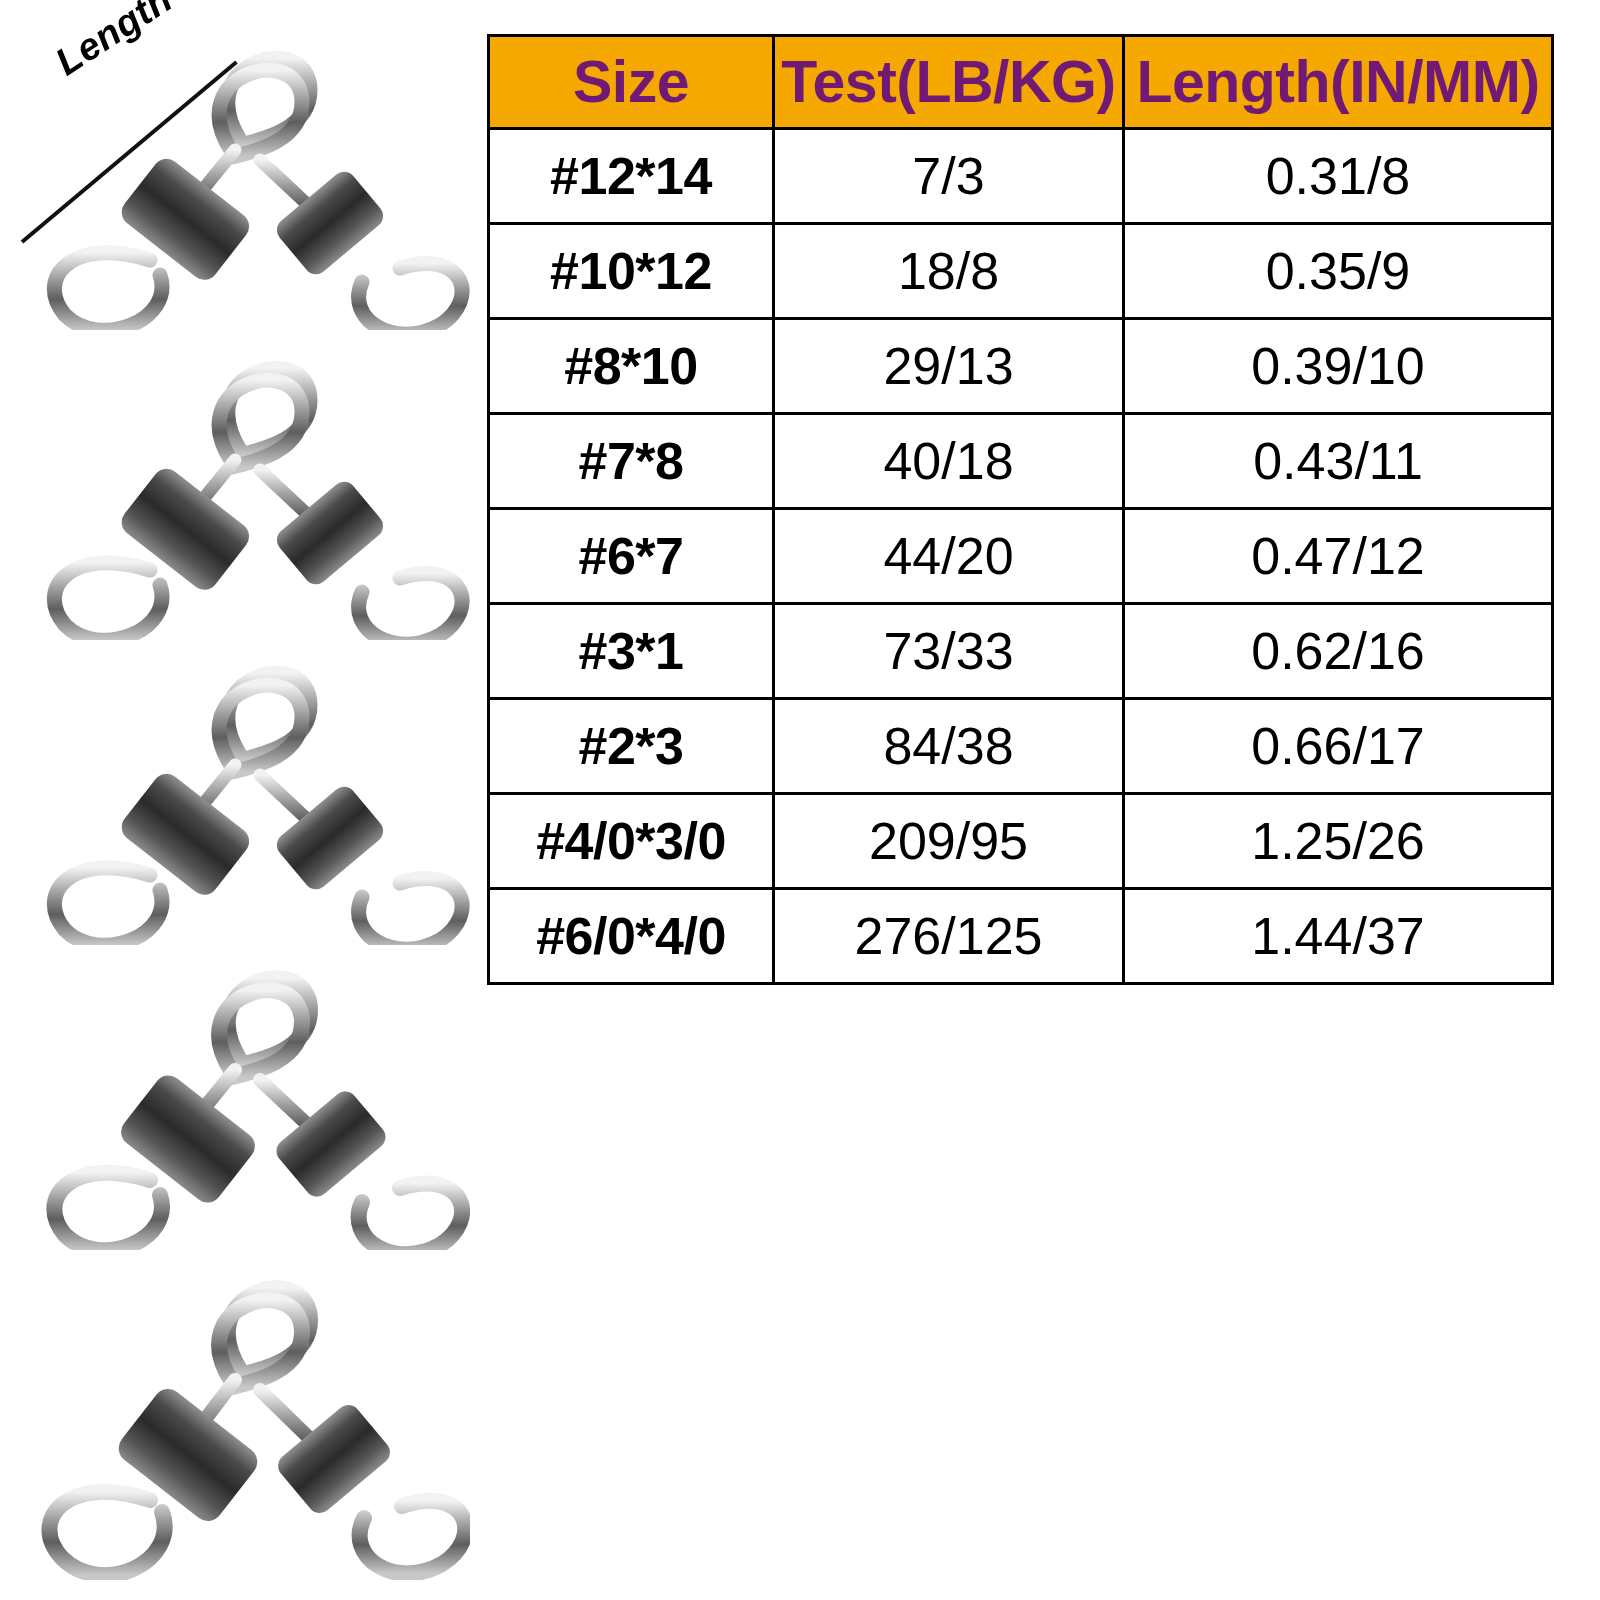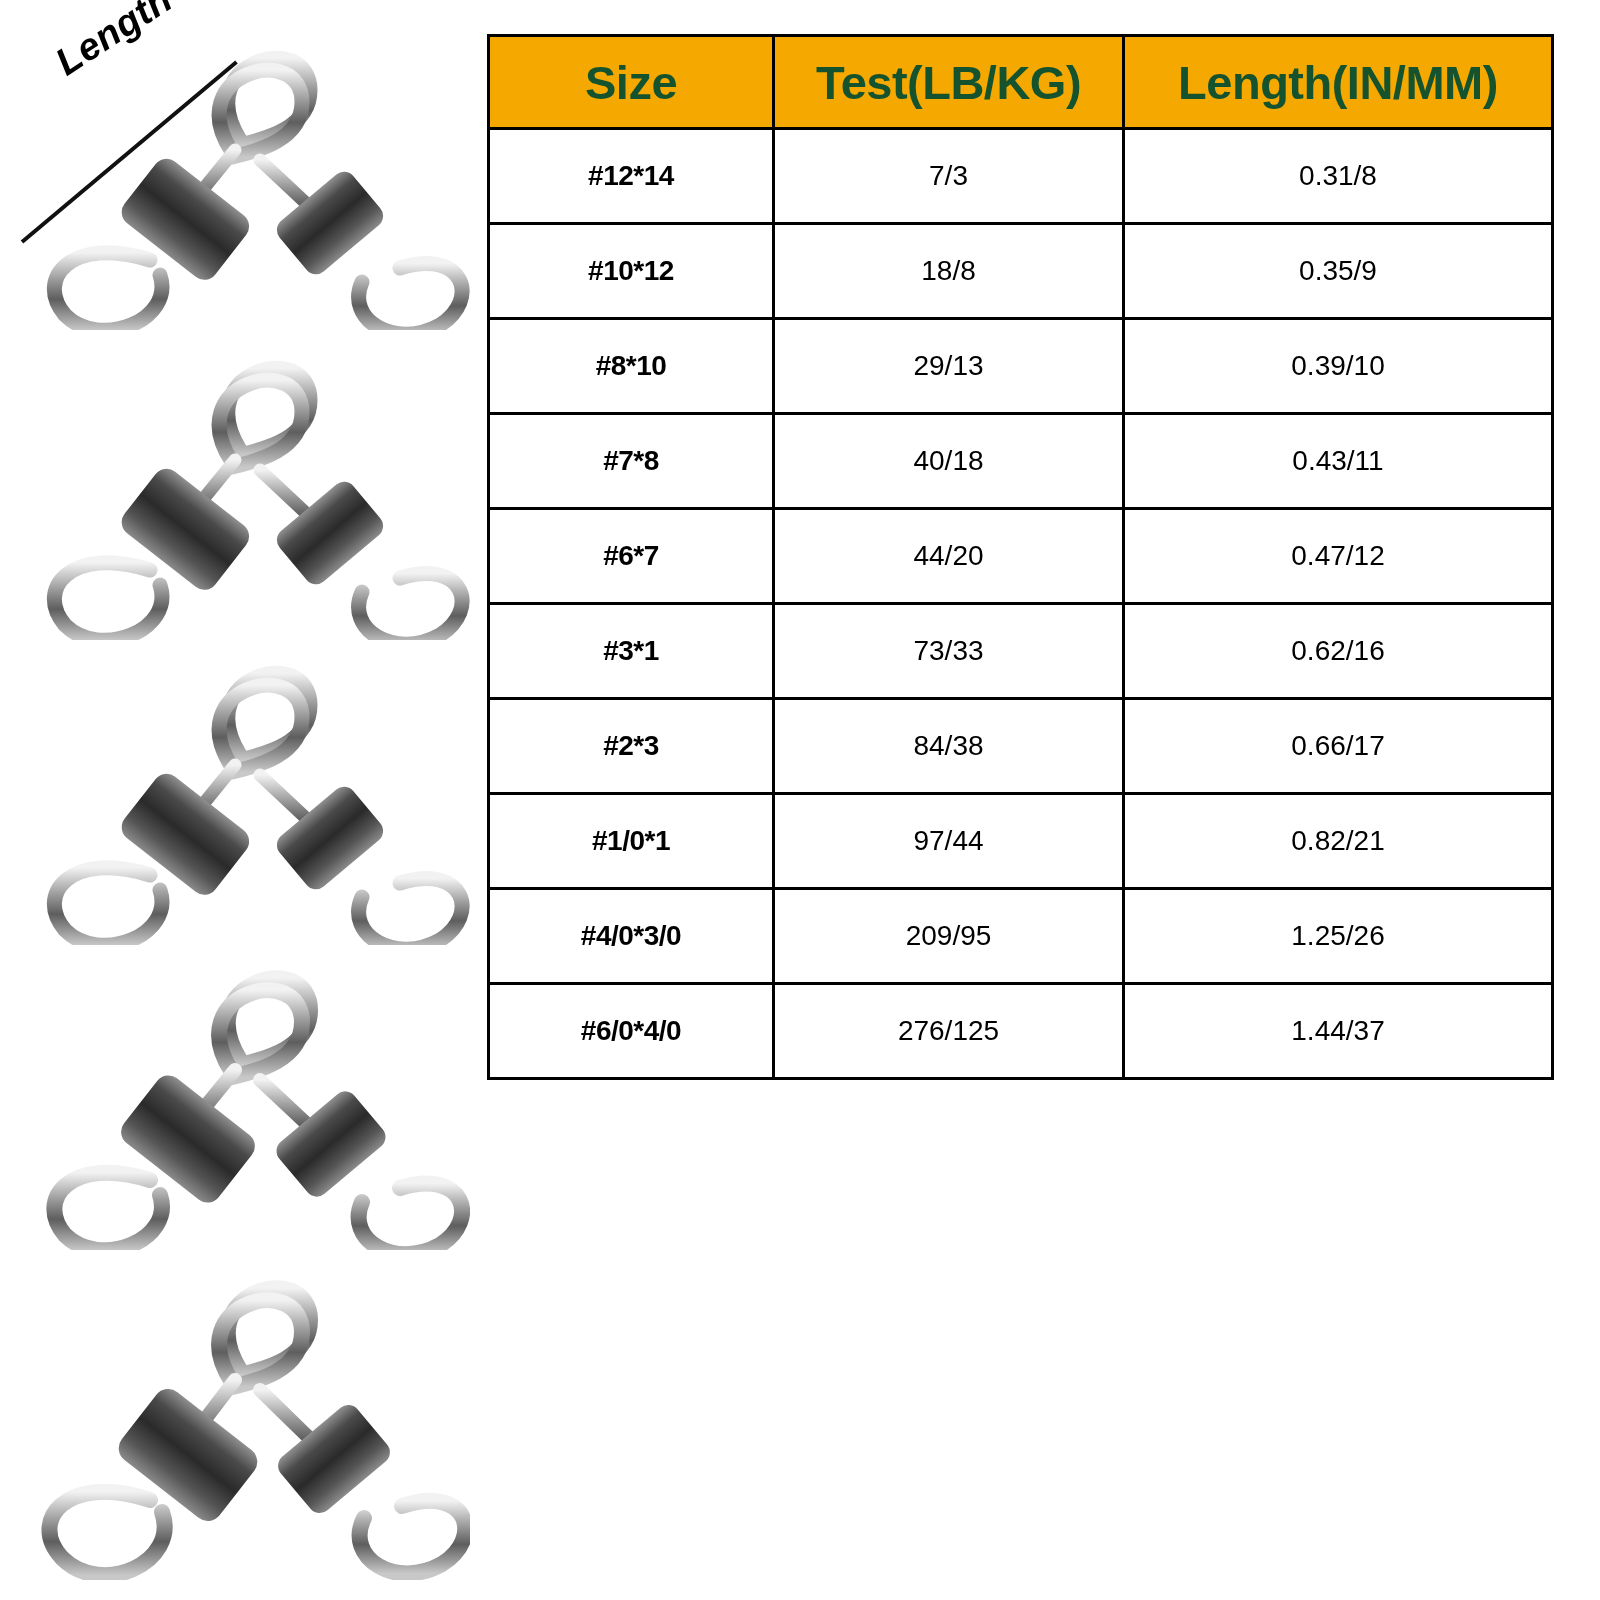--- a/index.html
+++ b/index.html
@@ -72,28 +72,28 @@
     table-layout: fixed;
   }
   table.spec th, table.spec td {
     border: 3px solid #000;
     text-align: center;
     vertical-align: middle;
   }
   table.spec th {
     background: #F5A800;
     height: 88px;
-    font-size: 47px;
+    font-size: 59px;
     font-weight: bold;
-    color: #14532d;
+    color: #701a75;
     letter-spacing: -0.5px;
   }
   table.spec td {
     height: 90px;
-    font-size: 28px;
+    font-size: 52px;
     color: #000;
     background: #fff;
   }
   td.size-cell {
     font-weight: bold;
     letter-spacing: -0.5px;
   }
   col.c-size { width: 285px; }
   col.c-test { width: 350px; }
   col.c-len  { width: 429px; }
@@ -324,25 +324,20 @@
           <td class="size-cell">#3*1</td>
           <td>73/33</td>
           <td>0.62/16</td>
         </tr>
         <tr>
           <td class="size-cell">#2*3</td>
           <td>84/38</td>
           <td>0.66/17</td>
         </tr>
         <tr>
-          <td class="size-cell">#1/0*1</td>
-          <td>97/44</td>
-          <td>0.82/21</td>
-        </tr>
-        <tr>
           <td class="size-cell">#4/0*3/0</td>
           <td>209/95</td>
           <td>1.25/26</td>
         </tr>
         <tr>
           <td class="size-cell">#6/0*4/0</td>
           <td>276/125</td>
           <td>1.44/37</td>
         </tr>
       </tbody>

